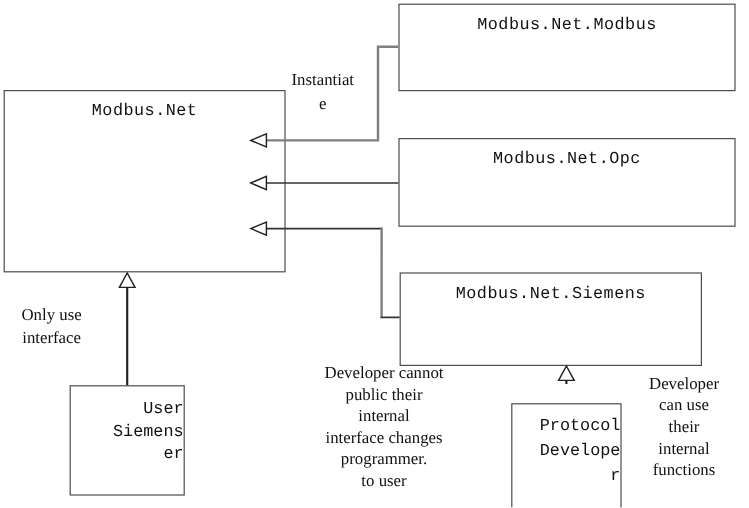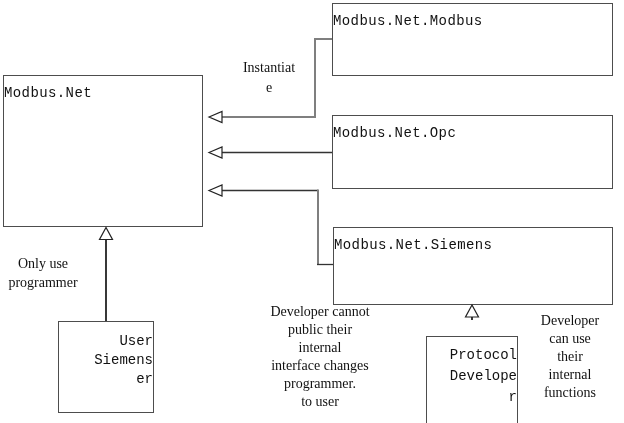--- a/index.html
+++ b/index.html
@@ -13,30 +13,30 @@
   html,body{background:var(--background);}
   body{font-family:"Liberation Mono","DejaVu Sans Mono",monospace;color:var(--text);}
   #stage{
     position:relative;width:624px;height:423px;background:var(--background);
     overflow:hidden;font-size:14px;
   }
   .box{
     position:absolute;border:1px solid var(--box-border);background:var(--background);
   }
   .box-title{
-    padding-top:9px;white-space:nowrap;letter-spacing:0.4px;
+    text-align:center;padding-top:9px;white-space:nowrap;letter-spacing:0.4px;
   }
   .box-lines{text-align:right;}
   .note{position:absolute;text-align:center;white-space:nowrap;font-family:Liberation Serif, serif;}
   .note div{white-space:nowrap;}
   
-  #box-modbus-net{left:3px;top:75px;width:200px;height:152px;}
+  #box-modbus-net{left:3px;top:75px;width:235px;height:152px;}
   #box-modbus-net-modbus{left:332px;top:3px;width:281px;height:73px;}
   #box-modbus-net-opc{left:332px;top:115px;width:281px;height:74px;}
-  #box-modbus-net-siemens{left:333px;top:227px;width:280px;height:78px;}
+  #box-modbus-net-siemens{left:333px;top:227px;width:252px;height:78px;}
   #box-user-programmer{left:58px;top:321px;width:96px;height:92px;}
   #box-user-programmer .box-lines{padding-top:10px;line-height:19px;}
   #box-protocol-developer{left:426px;top:336px;width:92px;height:94px;}
   #box-protocol-developer .box-lines{padding-top:8px;line-height:21px;}
   
   #note-instantiate{left:221px;top:58px;width:96px;line-height:20px;}
   #note-only-use{left:2px;top:254px;width:82px;line-height:19px;}
   #note-dev-cannot{left:229px;top:303px;width:182px;line-height:18px;}
   #note-dev-can{left:527px;top:312px;width:86px;line-height:18px;}
   
@@ -83,21 +83,21 @@
     </div>
   </div>
 
   <div class="note" id="note-instantiate">
     <div>Instantiat</div>
     <div>e</div>
   </div>
 
   <div class="note" id="note-only-use">
     <div>Only use</div>
-    <div>programmer</div>
+    <div>interface</div>
   </div>
 
   <div class="note" id="note-dev-cannot">
     <div>Developer cannot</div>
     <div>public their</div>
     <div>internal</div>
     <div>interface changes</div>
     <div>programmer.</div>
     <div>to user</div>
   </div>

